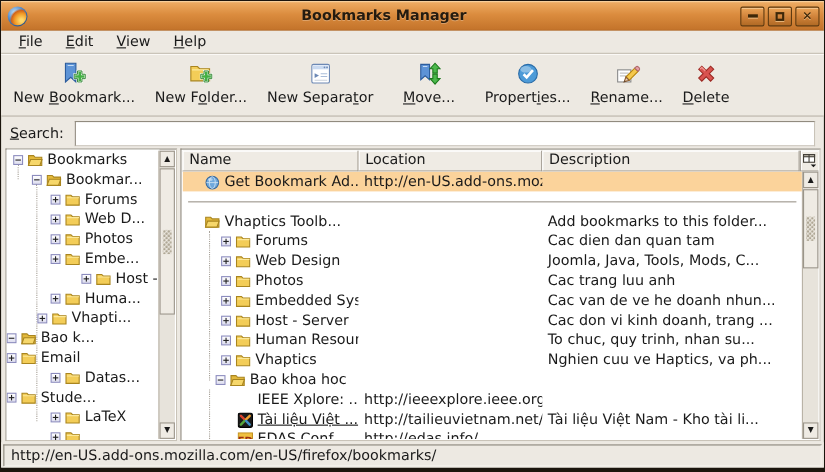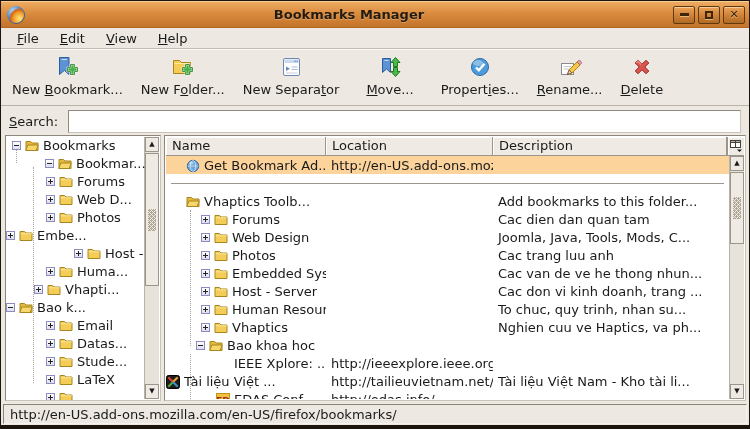--- a/index.html
+++ b/index.html
@@ -221,21 +221,21 @@
         <div class="guide" style="left:10px;top:13px;height:14px;"></div>
         <div class="guide" style="left:27px;top:31px;height:216px;"></div>
       <div class="tree-row" style="padding-left: 6px;">
             <span class="exp minus"></span>
             <span class="ticon"><svg width="14" height="13" viewBox="0 0 14 13">
                 <path d="M1 2.5h4.5L7 4h6v7.5H1z" fill="#E3B93C" stroke="#A9851F"></path>
                 <path d="M0.8 11.5L2.8 6h10.4l-2 5.5z" fill="#F6D76B" stroke="#A9851F"></path>
               </svg></span>
             <span class="tlabel">Bookmarks</span>
           </div>
-          <div class="tree-row" style="padding-left: 39px;">
+          <div class="tree-row" style="padding-left: 23px;">
             <span class="exp minus"></span>
             <span class="ticon"><svg width="14" height="13" viewBox="0 0 14 13">
                 <path d="M1 2.5h4.5L7 4h6v7.5H1z" fill="#E3B93C" stroke="#A9851F"></path>
                 <path d="M0.8 11.5L2.8 6h10.4l-2 5.5z" fill="#F6D76B" stroke="#A9851F"></path>
               </svg></span>
             <span class="tlabel">Bookmar...</span>
           </div>
           <div class="tree-row" style="padding-left: 40px;">
             <span class="exp plus"></span>
             <span class="ticon"><svg width="14" height="13" viewBox="0 0 14 13">
@@ -253,21 +253,21 @@
             <span class="tlabel">Web D...</span>
           </div>
           <div class="tree-row" style="padding-left: 40px;">
             <span class="exp plus"></span>
             <span class="ticon"><svg width="14" height="13" viewBox="0 0 14 13">
                 <path d="M1 2.5h4.5L7 4h6v7.5H1z" fill="#F3CD58" stroke="#A9851F"></path>
                 <path d="M1.8 4.8h11" stroke="#FBE89A" fill="none"></path>
               </svg></span>
             <span class="tlabel">Photos</span>
           </div>
-          <div class="tree-row" style="">
+          <div class="tree-row" style="padding-left: 40px;">
             <span class="exp plus"></span>
             <span class="ticon"><svg width="14" height="13" viewBox="0 0 14 13">
                 <path d="M1 2.5h4.5L7 4h6v7.5H1z" fill="#F3CD58" stroke="#A9851F"></path>
                 <path d="M1.8 4.8h11" stroke="#FBE89A" fill="none"></path>
               </svg></span>
             <span class="tlabel">Embe...</span>
           </div>
           <div class="tree-row" style="padding-left: 40px; margin-left: 28px;">
             <span class="exp plus"></span>
             <span class="ticon"><svg width="14" height="13" viewBox="0 0 14 13">
@@ -293,37 +293,37 @@
             <span class="tlabel">Vhapti...</span>
           </div>
           <div class="tree-row" style="">
             <span class="exp minus"></span>
             <span class="ticon"><svg width="14" height="13" viewBox="0 0 14 13">
                 <path d="M1 2.5h4.5L7 4h6v7.5H1z" fill="#E3B93C" stroke="#A9851F"></path>
                 <path d="M0.8 11.5L2.8 6h10.4l-2 5.5z" fill="#F6D76B" stroke="#A9851F"></path>
               </svg></span>
             <span class="tlabel">Bao k...</span>
           </div>
-          <div class="tree-row" style="padding-left: 40px;">
+          <div class="tree-row" style="">
             <span class="exp plus"></span>
             <span class="ticon"><svg width="14" height="13" viewBox="0 0 14 13">
                 <path d="M1 2.5h4.5L7 4h6v7.5H1z" fill="#F3CD58" stroke="#A9851F"></path>
                 <path d="M1.8 4.8h11" stroke="#FBE89A" fill="none"></path>
               </svg></span>
             <span class="tlabel">Email</span>
           </div>
           <div class="tree-row" style="padding-left: 40px;">
             <span class="exp plus"></span>
             <span class="ticon"><svg width="14" height="13" viewBox="0 0 14 13">
                 <path d="M1 2.5h4.5L7 4h6v7.5H1z" fill="#F3CD58" stroke="#A9851F"></path>
                 <path d="M1.8 4.8h11" stroke="#FBE89A" fill="none"></path>
               </svg></span>
             <span class="tlabel">Datas...</span>
           </div>
-          <div class="tree-row" style="padding-left: 40px;">
+          <div class="tree-row" style="">
             <span class="exp plus"></span>
             <span class="ticon"><svg width="14" height="13" viewBox="0 0 14 13">
                 <path d="M1 2.5h4.5L7 4h6v7.5H1z" fill="#F3CD58" stroke="#A9851F"></path>
                 <path d="M1.8 4.8h11" stroke="#FBE89A" fill="none"></path>
               </svg></span>
             <span class="tlabel">Stude...</span>
           </div>
           <div class="tree-row" style="padding-left: 40px;">
             <span class="exp plus"></span>
             <span class="ticon"><svg width="14" height="13" viewBox="0 0 14 13">
@@ -435,21 +435,21 @@
           <div class="trow">
             <div class="cell namecell" style="padding-left: 35px;">
               <span class="exp plus"></span>
               <span class="ticon"><svg width="14" height="13" viewBox="0 0 14 13">
                   <path d="M1 2.5h4.5L7 4h6v7.5H1z" fill="#F3CD58" stroke="#A9851F"></path>
                   <path d="M1.8 4.8h11" stroke="#FBE89A" fill="none"></path>
                 </svg></span>
               <span class="tlabel">Embedded Syst...</span>
             </div>
             <div class="cell"></div>
-            <div class="cell">Cac van de ve he thong nhun...</div>
+            <div class="cell">Cac van de ve he doanh nhun...</div>
           </div>
           <div class="trow">
             <div class="cell namecell" style="padding-left: 35px;">
               <span class="exp plus"></span>
               <span class="ticon"><svg width="14" height="13" viewBox="0 0 14 13">
                   <path d="M1 2.5h4.5L7 4h6v7.5H1z" fill="#F3CD58" stroke="#A9851F"></path>
                   <path d="M1.8 4.8h11" stroke="#FBE89A" fill="none"></path>
                 </svg></span>
               <span class="tlabel">Host - Server</span>
             </div>
@@ -494,21 +494,21 @@
           </div>
           <div class="trow">
             <div class="cell namecell" style="padding-left: 50px;">
               <span class="ticon"><svg width="14" height="13" viewBox="0 0 14 13"></svg></span>
               <span class="tlabel">IEEE Xplore: ...</span>
             </div>
             <div class="cell">http://ieeexplore.ieee.org/...</div>
             <div class="cell"></div>
           </div>
           <div class="trow">
-            <div class="cell namecell" style="">
+            <div class="cell namecell" style="padding-left: 50px; text-decoration: underline;">
               <span class="ticon"><svg width="14" height="14" viewBox="0 0 14 14">
                   <rect x="0.5" y="0.5" width="13" height="13" rx="2" fill="#1C1C1C" stroke="#000"></rect>
                   <line x1="3" y1="3" x2="6.3" y2="6.3" stroke="#D9412B" stroke-width="2.2" stroke-linecap="round"></line>
                   <line x1="11" y1="3" x2="7.7" y2="6.3" stroke="#F0A030" stroke-width="2.2" stroke-linecap="round"></line>
                   <line x1="3" y1="11" x2="6.3" y2="7.7" stroke="#57A639" stroke-width="2.2" stroke-linecap="round"></line>
                   <line x1="11" y1="11" x2="7.7" y2="7.7" stroke="#3D8EC4" stroke-width="2.2" stroke-linecap="round"></line>
                 </svg></span>
               <span class="tlabel">Tài liệu Việt ...</span>
             </div>
             <div class="cell">http://tailieuvietnam.net/</div>

